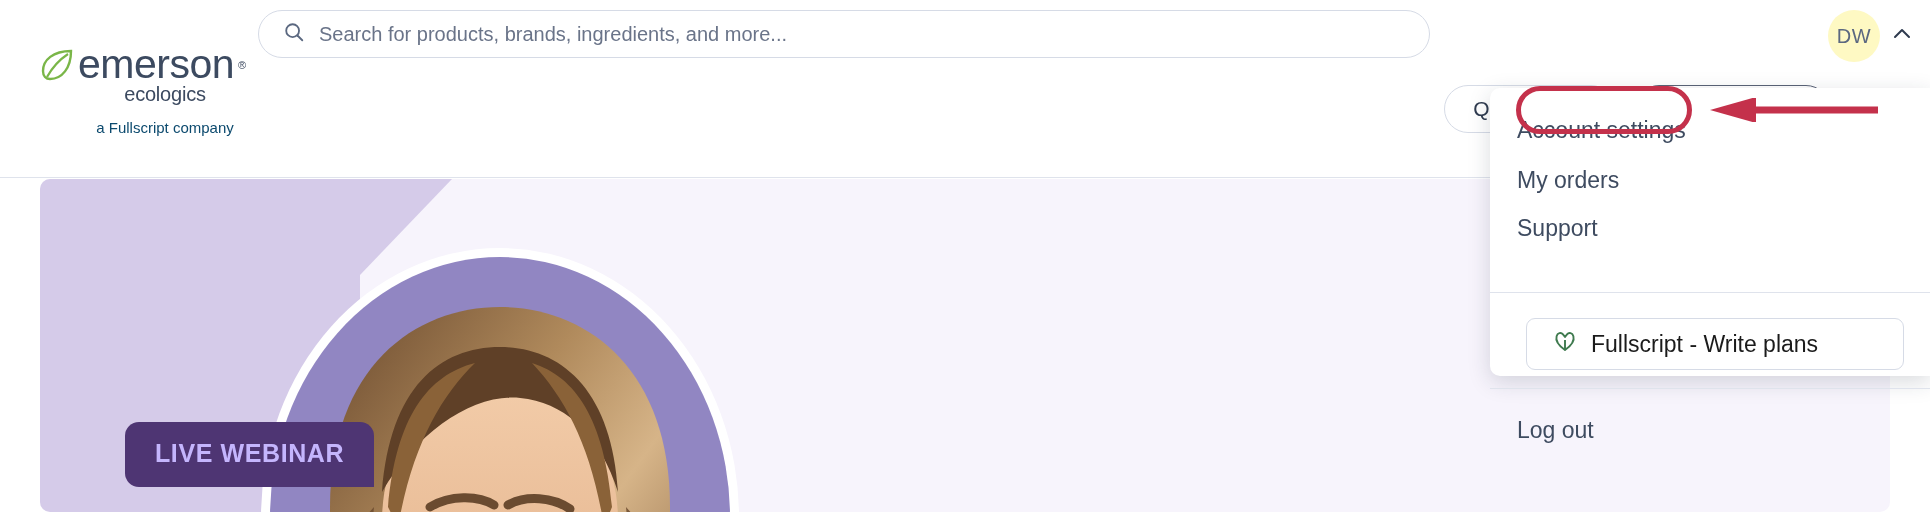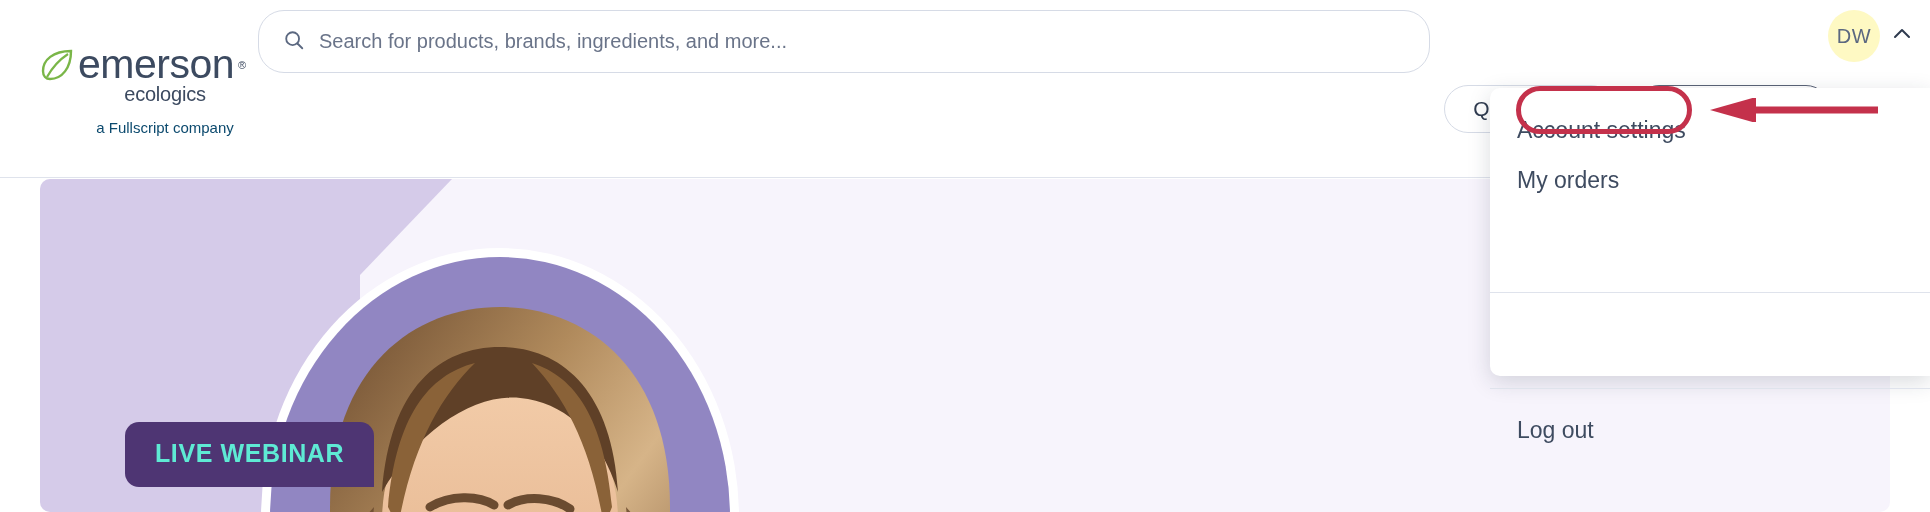--- a/index.html
+++ b/index.html
@@ -62,21 +62,21 @@
     color: #0c4a6e;
     margin-top: 13px;
   }
 
   
   .search-wrap {
     position: absolute;
     left: 258px;
     top: 10px;
     width: 1172px;
-    height: 63px;
+    height: 48px;
     border: 1px solid #d6dbe6;
     border-radius: 26px;
     background: #fff;
     display: flex;
     align-items: center;
     padding-left: 24px;
   }
   .search-icon { width: 22px; height: 22px; flex: none; margin-right: 14px; }
   .search-input {
     border: none;
@@ -195,21 +195,21 @@
     background: #9186c2;
     box-shadow: 0 0 0 9px #ffffff;
     overflow: hidden;
   }
   .face { position: absolute; left: 0; top: 0; width: 460px; height: 520px; }
   .badge {
     position: absolute;
     left: 85px;
     top: 243px;
     background: #4e3573;
-    color: #5eead4;
+    color: #c4b5fd;
     font-size: 25px;
     font-weight: bold;
     letter-spacing: 0.6px;
     padding: 17px 30px 19px 30px;
     border-radius: 14px 14px 0 14px;
     z-index: 5;
   }
 
   
   .dropdown {
@@ -389,23 +389,34 @@
     </div>
 
     <div class="badge">LIVE WEBINAR</div>
   </div>
 </div>
 
 <div class="dropdown">
 
   <div class="dd-item" id="dd-account">Account settings</div>
   <div class="dd-item" id="dd-orders">My orders</div>
+  <div class="dd-item" id="dd-support">Support</div>
 
   <div class="dd-divider" id="div1"></div>
 
+  <div class="fs-btn">
+    <span>
+      <svg class="fs-leaf" viewBox="0 0 24 24" fill="none" stroke="#3f7a4f" stroke-width="1.9" stroke-linejoin="round">
+        <path d="M12 21 C5 16 2.5 11 3.6 7.2 C4.5 4 8 3 10 5.4 L12 8 L14 5.4
+                 C16 3 19.5 4 20.4 7.2 C21.5 11 19 16 12 21 Z"></path>
+        <path d="M12 21 L12 11"></path>
+      </svg>
+    </span>
+    <span>Fullscript - Write plans</span>
+  </div>
 
   <div class="dd-divider" id="div2"></div>
 
   <div class="dd-item" id="dd-logout">Log out</div>
 </div>
 
 <div class="annot-box"></div>
 <div class="annot-arrow">
   <svg width="180" height="24" viewBox="0 0 180 24">
     <line x1="178" y1="12" x2="52" y2="12" stroke="#c4314b" stroke-width="7"></line>

